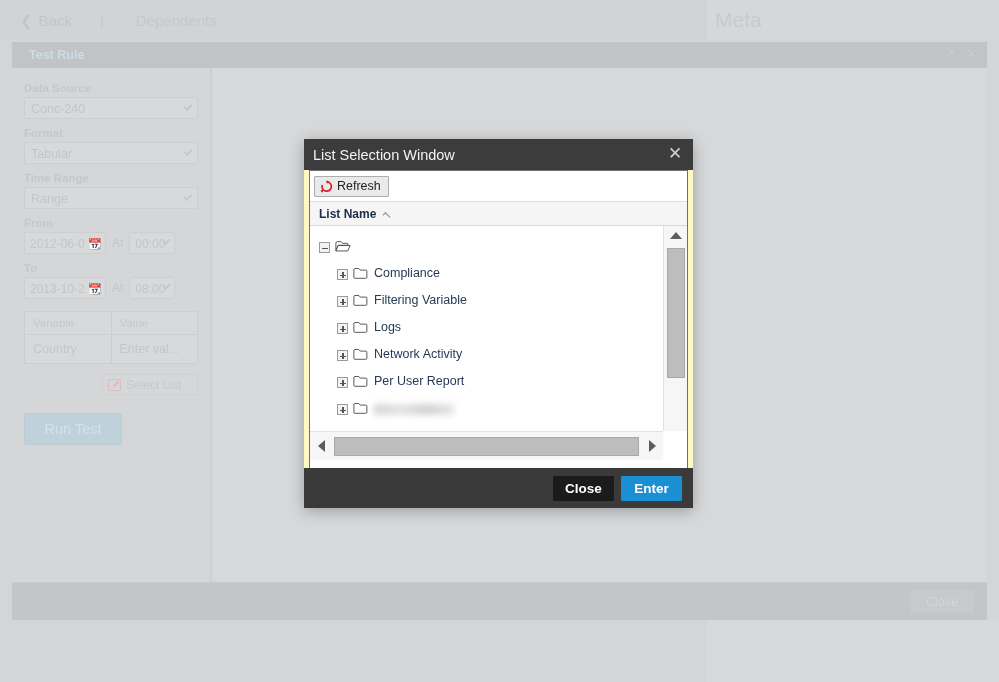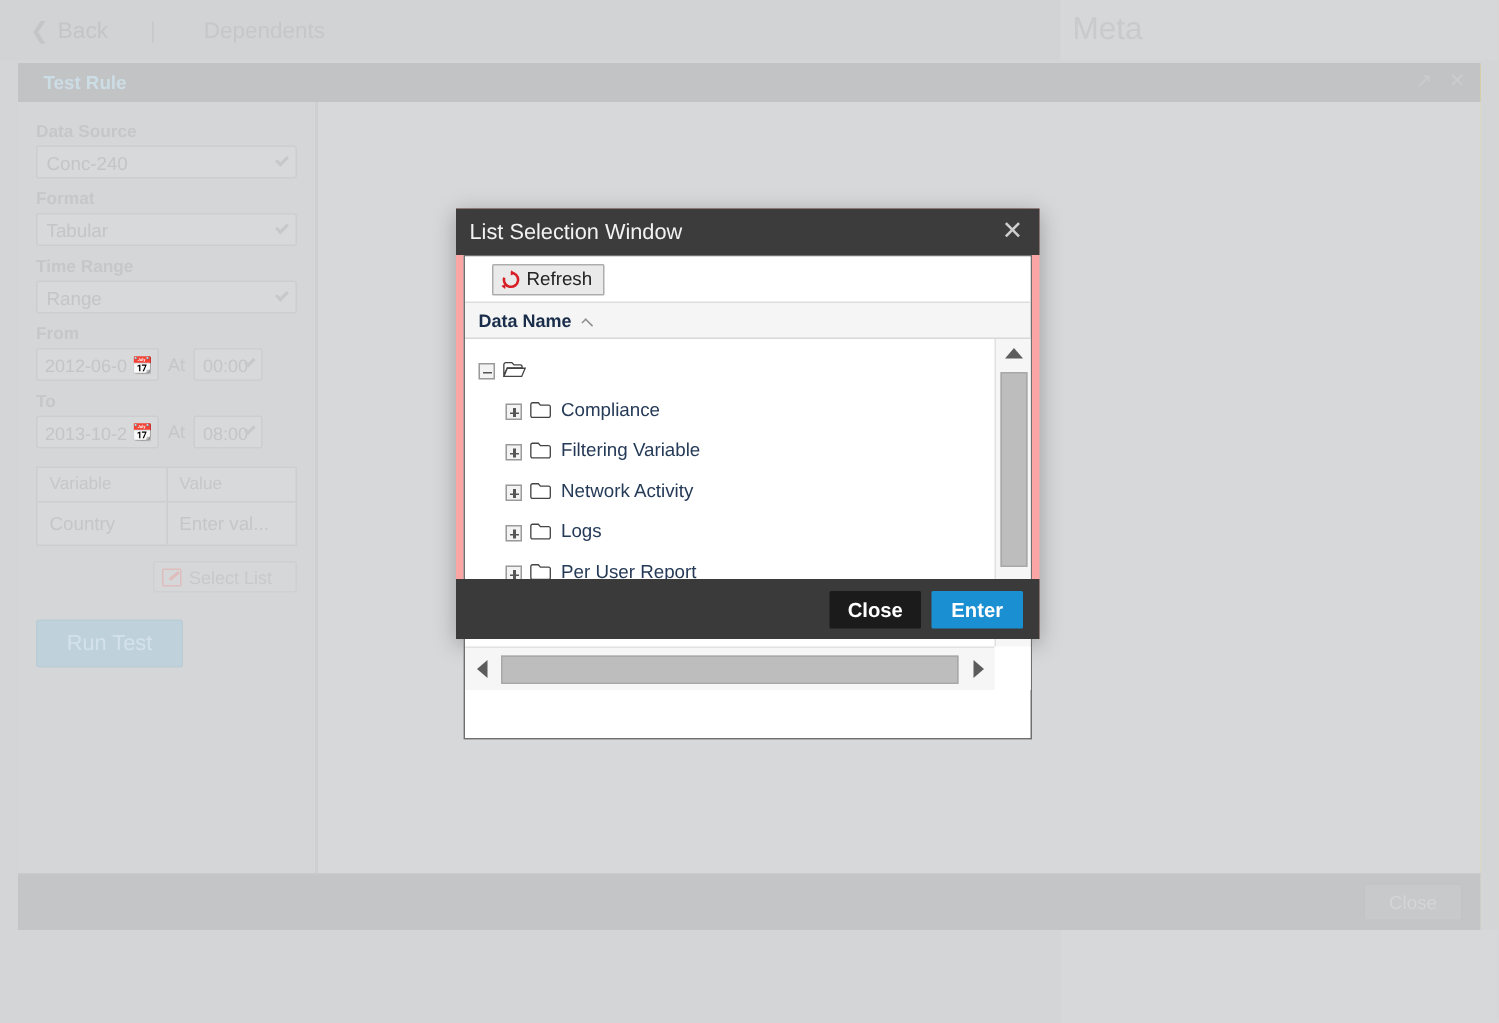--- a/index.html
+++ b/index.html
@@ -114,41 +114,41 @@
     position:absolute; right:12px; top:6px; width:66px; height:25px;
     background:#c8c9ca; border:1px solid #c3c4c5; border-radius:2px;
     display:flex; align-items:center; justify-content:center;
     font-size:12.5px; color:#d4d5d6;
   }
   .bottom-strip { position:absolute; left:0; top:620px; width:999px; height:62px; background:#d4d5d6; }
   .bottom-strip .right-seg { position:absolute; left:707px; top:0; width:292px; height:62px; background:#d7d8d9; }
 
   
   .modal {
-    position:absolute; left:304px; top:139px; width:389px; height:287px;
-    background:#fca5a5;
+    position:absolute; left:304px; top:139px; width:389px; height:369px;
+    background:#fef9c3;
     box-shadow:0 3px 14px rgba(0,0,0,0.28);
   }
   .modal-titlebar {
     position:relative; height:31px; background:#3c3c3c;
     display:flex; align-items:center;
   }
   .modal-title { margin-left:9px; font-size:14.5px; color:#f2f2f2; }
   .modal-close {
     position:absolute; right:8px; top:5px; width:20px; height:20px;
     color:#cfcfcf; font-size:17px; line-height:19px; text-align:center;
     font-family:"Liberation Sans", sans-serif;
   }
   .modal-inner {
     position:absolute; left:5px; top:31px; width:379px; height:323px;
     background:#ffffff; border:1px solid #6f6f6f;
   }
   .toolbar {
     height:31px; background:#ffffff; border-bottom:1px solid #ddd;
-    display:flex; align-items:center; padding-left:18px;
+    display:flex; align-items:center; padding-left:4px;
   }
   .refresh-btn {
     height:21px; background:#eaeaea; border:1px solid #adadad; border-radius:1px;
     display:flex; align-items:center; gap:4px; padding:0 7px 0 5px;
     font-size:12.5px; color:#222;
   }
   .refresh-ic { width:13px; height:13px; display:block; }
   .grid-header {
     height:24px; background:#f5f5f5; border-bottom:1px solid #d8d8d8;
     display:flex; align-items:center; padding-left:9px;
@@ -348,21 +348,21 @@
           <svg class="refresh-ic" viewBox="0 0 16 16">
             <path d="M8 2.2 A5.8 5.8 0 1 1 2.7 6.2" fill="none" stroke="#d81f26" stroke-width="2.1"></path>
             <polygon points="8.4,0.3 11.6,2.6 8.0,4.6" fill="#d81f26"></polygon>
             <polygon points="3.4,15.6 0.3,13.2 4.0,11.3" fill="#d81f26"></polygon>
           </svg>
           <span>Refresh</span>
         </div>
       </div>
 
       <div class="grid-header">
-        <span class="grid-header-label">Data Name</span>
+        <span class="grid-header-label">List Name</span>
         <span class="sort-caret"></span>
       </div>
 
       <div class="tree-wrap">
         <div class="tree">
 
           <div class="tree-row">
             <span class="exp-box"></span>
             <svg class="folder-ic" viewBox="0 0 18 14">
               <path d="M1 3.2 A1.6 1.6 0 0 1 2.6 1.6 H7 L8.6 3.4 H13.5 A1.2 1.2 0 0 1 14.7 4.6 V5.6 H3.6 L1 11.4 Z" fill="#fff" stroke="#444" stroke-width="1"></path>
@@ -386,29 +386,29 @@
             </svg>
             <span class="tree-label">Filtering Variable</span>
           </div>
 
 
           <div class="tree-row indent">
             <span class="exp-box plus"></span>
             <svg class="folder-ic" viewBox="0 0 18 14">
               <path d="M1 2.6 A1.2 1.2 0 0 1 2.2 1.4 H6.6 L8.2 3.2 H14.4 A1.2 1.2 0 0 1 15.6 4.4 V11.2 A1.2 1.2 0 0 1 14.4 12.4 H2.2 A1.2 1.2 0 0 1 1 11.2 Z" fill="#fff" stroke="#444" stroke-width="1"></path>
             </svg>
+            <span class="tree-label">Logs</span>
+          </div>
+
+          <div class="tree-row indent">
+            <span class="exp-box plus"></span>
+            <svg class="folder-ic" viewBox="0 0 18 14">
+              <path d="M1 2.6 A1.2 1.2 0 0 1 2.2 1.4 H6.6 L8.2 3.2 H14.4 A1.2 1.2 0 0 1 15.6 4.4 V11.2 A1.2 1.2 0 0 1 14.4 12.4 H2.2 A1.2 1.2 0 0 1 1 11.2 Z" fill="#fff" stroke="#444" stroke-width="1"></path>
+            </svg>
             <span class="tree-label">Network Activity</span>
-          </div>
-
-          <div class="tree-row indent">
-            <span class="exp-box plus"></span>
-            <svg class="folder-ic" viewBox="0 0 18 14">
-              <path d="M1 2.6 A1.2 1.2 0 0 1 2.2 1.4 H6.6 L8.2 3.2 H14.4 A1.2 1.2 0 0 1 15.6 4.4 V11.2 A1.2 1.2 0 0 1 14.4 12.4 H2.2 A1.2 1.2 0 0 1 1 11.2 Z" fill="#fff" stroke="#444" stroke-width="1"></path>
-            </svg>
-            <span class="tree-label">Logs</span>
           </div>
 
           <div class="tree-row indent">
             <span class="exp-box plus"></span>
             <svg class="folder-ic" viewBox="0 0 18 14">
               <path d="M1 2.6 A1.2 1.2 0 0 1 2.2 1.4 H6.6 L8.2 3.2 H14.4 A1.2 1.2 0 0 1 15.6 4.4 V11.2 A1.2 1.2 0 0 1 14.4 12.4 H2.2 A1.2 1.2 0 0 1 1 11.2 Z" fill="#fff" stroke="#444" stroke-width="1"></path>
             </svg>
             <span class="tree-label">Per User Report</span>
           </div>
 

